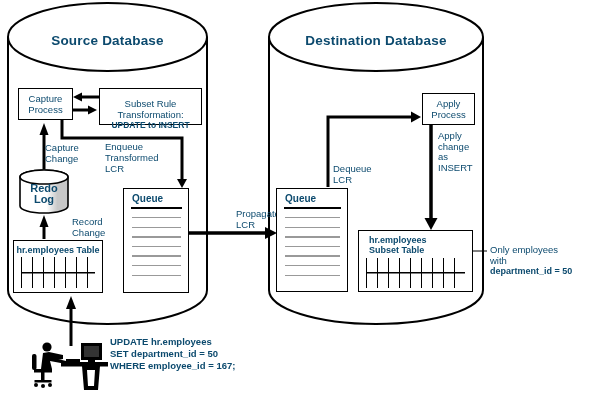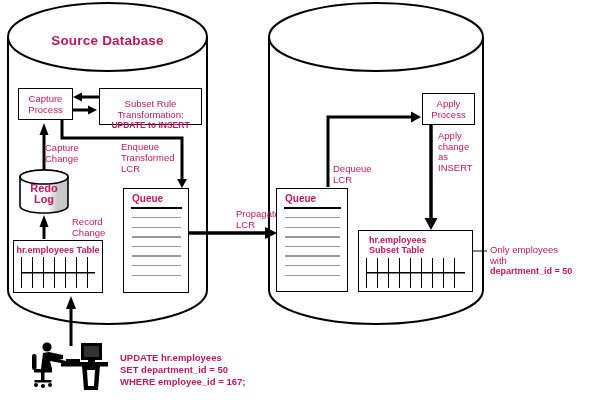--- a/index.html
+++ b/index.html
@@ -1,18 +1,18 @@
 <!DOCTYPE html>
 <html><head>
 <meta charset="utf-8">
 <style>
   html,body{margin:0;padding:0;background:#ffffff;}
   .canvas{
     position:relative;width:600px;height:400px;background:#ffffff;
-    font-family:"Liberation Sans",sans-serif;color:#be185d;overflow:hidden;
+    font-family:"Liberation Sans",sans-serif;color:#0c4a6e;overflow:hidden;
   }
   .canvas svg{position:absolute;left:0;top:0;}
   .abs{position:absolute;}
   .preline{white-space:pre-line;}
   .dbtitle{font-weight:bold;font-size:13.5px;text-align:center;letter-spacing:.2px;}
   .box{
     position:absolute;background:#fff;border:1.6px solid #000;
     box-sizing:border-box;
   }
   .procbox{
@@ -131,35 +131,36 @@
       <rect x="66" y="359" width="14" height="3"></rect>
       <rect x="61" y="362" width="47" height="4.5"></rect>
       <path d="M82,366 L100,366 L98,390 L84,390 Z M87,370 L95,370 L94,386 L88,386 Z" fill-rule="evenodd"></path>
       <rect x="81" y="343" width="21" height="17"></rect>
       <rect x="84" y="346" width="15" height="11" fill="#333"></rect>
       <rect x="88" y="360" width="7" height="3"></rect>
     </g>
   </svg>
 
   <div class="abs dbtitle" style="left:8px;top:33px;width:199px;">Source Database</div>
+  <div class="abs dbtitle" style="left:269px;top:33px;width:214px;">Destination Database</div>
 
   <div class="box procbox preline" style="left:18px;top:88px;width:55px;height:32px;">Capture
 Process</div>
 
   <div class="box" style="left:99px;top:88px;width:103px;height:37px;display:flex;align-items:center;">
     <div class="subset-inner">
       <span class="preline">Subset Rule
 Transformation:</span>
       <div class="mono subset-code">UPDATE to INSERT</div>
     </div>
   </div>
 
   <div class="abs lbl preline" style="left:45px;top:142px;">Capture
 Change</div>
-  <div class="abs lbl preline" style="left:105px;top:141px;margin-left:16px;">Enqueue
+  <div class="abs lbl preline" style="left:105px;top:141px;">Enqueue
 Transformed
 LCR</div>
   <div class="abs preline" style="left:20px;top:183px;width:48px;text-align:center;font-weight:bold;font-size:11px;line-height:10.5px;">Redo
 Log</div>
   <div class="abs lbl preline" style="left:72px;top:216px;">Record
 Change</div>
 
   <div class="box" style="left:13px;top:240px;width:90px;height:53px;">
     <div class="tbl-label" style="text-align:center;padding-top:5px;">hr.employees Table</div>
     <div class="tbl-glyph" style="left:7px;right:7px;top:16px;height:31px;"></div>
@@ -196,17 +197,17 @@
 Subset Table</div>
     <div class="tbl-glyph" style="left:7px;right:7px;top:27px;height:30px;"></div>
   </div>
 
   <div class="abs ann" style="left:490px;top:245px;width:108px;">
     <span class="preline">Only employees
 with</span>
     <div class="mono">department_id = 50</div>
   </div>
 
-  <div class="abs mono code-block preline" style="left:110px;top:352px;margin-left:10px;">UPDATE hr.employees
+  <div class="abs mono code-block preline" style="left:110px;top:336px;">UPDATE hr.employees
 SET department_id = 50
 WHERE employee_id = 167;</div>
 
 </div>
 
 </body></html>

